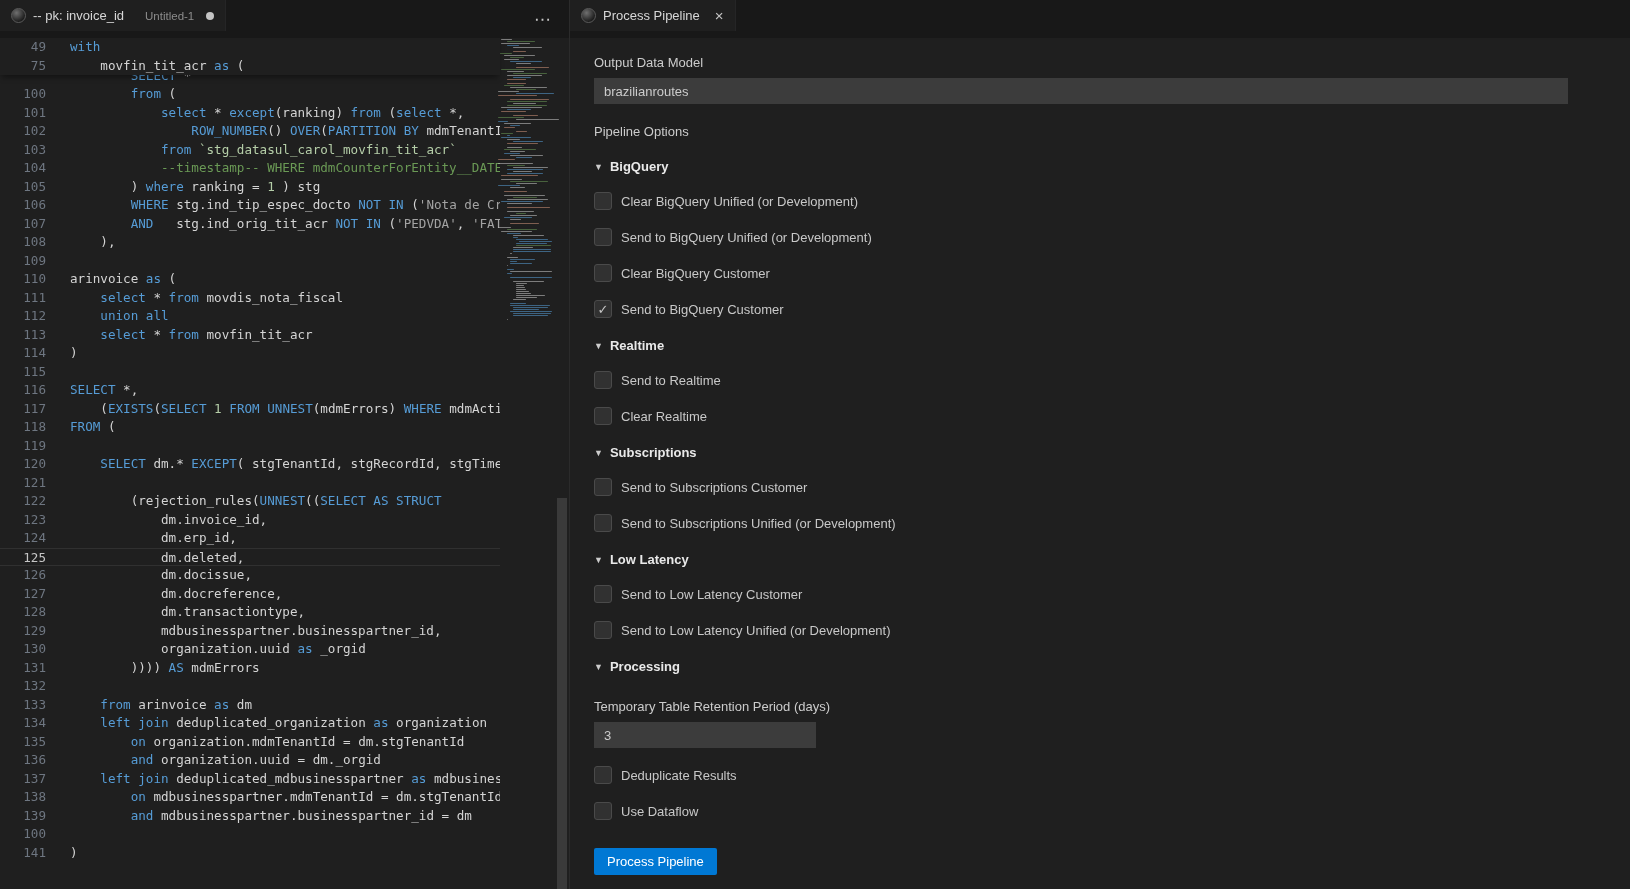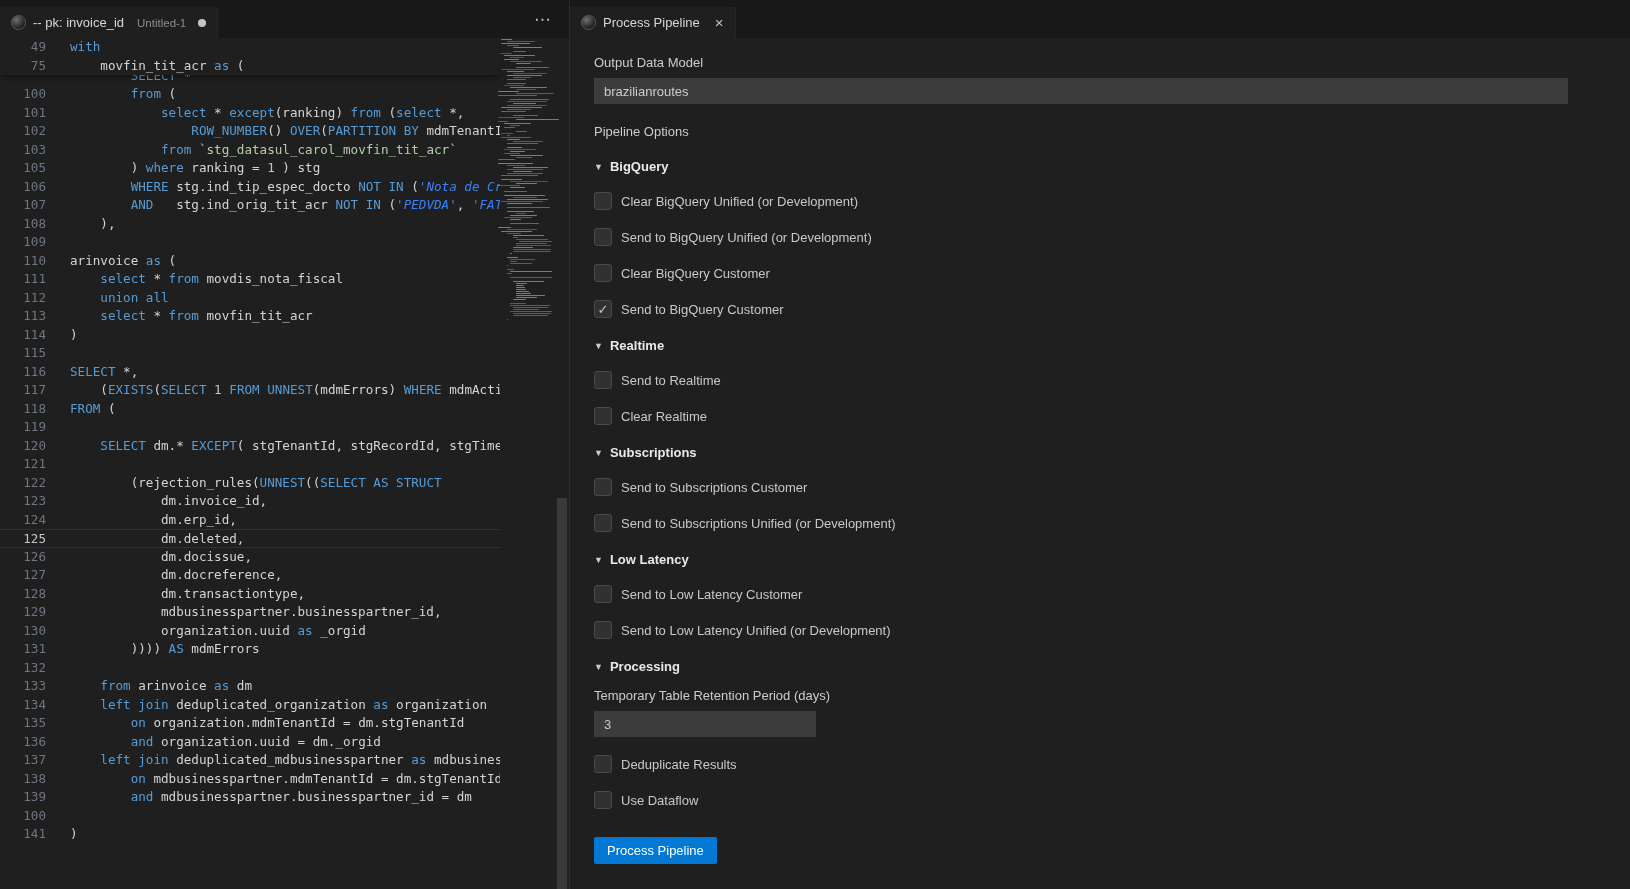--- a/index.html
+++ b/index.html
@@ -5,40 +5,40 @@
   * { margin:0; padding:0; box-sizing:border-box; }
   html,body { width:1630px; height:889px; overflow:hidden; background:#181818;
               font-family:"Liberation Sans", sans-serif; }
   .app { display:flex; width:1630px; height:889px; }
 
   
   .group { display:flex; flex-direction:column; background:#1f1f1f; }
   .group.left  { width:570px; min-width:570px; border-right:1px solid #2b2b2b; }
   .group.right { flex:1; }
 
-  .tabbar { height:38px; background:#181818; display:flex; align-items:flex-end; flex-shrink:0; }
+  .tabbar { height:38px; background:#181818; display:flex; align-items:flex-start; flex-shrink:0; }
   .tab { height:31px; display:flex; align-items:center; gap:7px; padding:0 11px;
          background:#1f1f1f; border-right:1px solid #252526; font-size:13px; color:#cccccc; cursor:pointer; white-space:nowrap; }
   .tab-title { color:#d7d7d7; }
-  .tab-desc  { color:#8c8c8c; font-size:11.5px; margin-left:6px; }
+  .tab-desc  { color:#8c8c8c; font-size:11.5px; margin-left:14px; }
   .dot { width:8px; height:8px; border-radius:50%; background:#c4c4c4; margin-left:5px; }
   .ficon { width:15px; height:15px; border-radius:50%; flex-shrink:0;
            background:radial-gradient(circle at 35% 30%, #707070, #1c1c1c 72%); border:1px solid #5a5a5a; }
   .close-x { color:#c5c5c5; font-size:15px; margin-left:8px; line-height:1; cursor:pointer; }
   .tab-actions { margin-left:auto; align-self:center; color:#c5c5c5; font-size:17px; padding:0 18px; cursor:pointer; }
 
   
   .editor { position:relative; flex:1; overflow:hidden; background:#1f1f1f;
             font-family:"DejaVu Sans Mono","Liberation Mono",monospace; font-size:12.6px; }
   .line { display:flex; height:18.5px; line-height:18.5px; white-space:pre; }
   .ln { width:46px; flex-shrink:0; text-align:right; color:#6e7681; }
   .lc { padding-left:24px; overflow:hidden; flex:1; }
   .line.current { border-top:1px solid #303030; border-bottom:1px solid #303030; }
   .line.current .ln { color:#c6c6c6; }
-  .tk-k { color:#569cd6; } .tk-s { color:#3b82f6;font-style:italic; } .tk-c { color:#6a9955; }
+  .tk-k { color:#569cd6; } .tk-s { color:#a3a3a3; } .tk-c { color:#6a9955; }
   .tk-n { color:#b5cea8; } .tk-d { color:#d4d4d4; }
 
   .sticky { position:absolute; top:0; left:0; width:500px; z-index:2; background:#1f1f1f;
             box-shadow:0 4px 6px -2px rgba(0,0,0,0.45); }
   .rows { position:absolute; top:37px; left:0; width:500px; }
   .partial { height:10px; overflow:hidden; }
   .partial .line { margin-top:-8.5px; }
 
   .minimap { position:absolute; top:1px; right:14px; width:48px; bottom:0; }
   .mm-row { height:2px; }
@@ -49,21 +49,21 @@
 
   
   .webview { flex:1; padding:17px 62px 0 24px; overflow:hidden; font-size:13px; color:#cccccc; }
   .field-label { margin-bottom:8px; }
   .text-input { display:block; width:100%; height:26px; background:#3c3c3c; border:1px solid #3c3c3c;
                 color:#cccccc; font-family:inherit; font-size:13px; padding:0 9px; outline:none; }
   .text-input.small { width:222px; margin-top:7px; }
   .pl-options { margin-top:20px; }
   .sec-header { display:flex; align-items:center; gap:7px; margin-top:20px; color:#e9e9e9; font-weight:bold; }
   .tri { font-size:9px; color:#cccccc; }
-  .sec-field-label { margin-top:14px; }
+  .sec-field-label { margin-top:25px; }
   .cb-row { display:flex; align-items:center; gap:9px; margin-top:18px; }
   .cb { width:18px; height:18px; border-radius:3px; background:#313131; border:1px solid #4a4a4a;
         flex-shrink:0; display:flex; align-items:center; justify-content:center; cursor:pointer; }
   .ck { color:#c5c5c5; font-size:13px; line-height:1; }
   .cb-label { color:#c8c8c8; }
   .btn { margin-top:28px; height:27px; padding:0 13px; background:#0078d4; color:#ffffff;
          border:none; border-radius:2px; font-family:inherit; font-size:13px; cursor:pointer; }
 </style>
 </head>
 <body>
@@ -87,20 +87,21 @@
           <div class="line"><span class="ln">75</span><span class="lc"><span class="tk-d">    movfin_tit_acr </span><span class="tk-k">as</span><span class="tk-d"> (</span></span></div>
         </div>
       <div class="rows" id="rows">
           <div class="partial">
             <div class="line"><span class="ln"></span><span class="lc"><span class="tk-d">        </span><span class="tk-k">SELECT</span><span class="tk-d"> *</span></span></div>
           </div>
           <div class="line"><span class="ln">100</span><span class="lc"><span class="tk-d">        </span><span class="tk-k">from</span><span class="tk-d"> (</span></span></div>
           <div class="line"><span class="ln">101</span><span class="lc"><span class="tk-d">            </span><span class="tk-k">select</span><span class="tk-d"> * </span><span class="tk-k">except</span><span class="tk-d">(ranking) </span><span class="tk-k">from</span><span class="tk-d"> (</span><span class="tk-k">select</span><span class="tk-d"> *,</span></span></div>
           <div class="line"><span class="ln">102</span><span class="lc"><span class="tk-d">                </span><span class="tk-k">ROW_NUMBER</span><span class="tk-d">() </span><span class="tk-k">OVER</span><span class="tk-d">(</span><span class="tk-k">PARTITION BY</span><span class="tk-d"> mdmTenantId</span></span></div>
           <div class="line"><span class="ln">103</span><span class="lc"><span class="tk-d">            </span><span class="tk-k">from</span><span class="tk-d"> </span><span class="tk-n">`stg_datasul_carol_movfin_tit_acr`</span></span></div>
+          <div class="line"><span class="ln">104</span><span class="lc"><span class="tk-d">            </span><span class="tk-c">--timestamp-- WHERE mdmCounterForEntity__DATE</span></span></div>
           <div class="line"><span class="ln">105</span><span class="lc"><span class="tk-d">        ) </span><span class="tk-k">where</span><span class="tk-d"> ranking = </span><span class="tk-n">1</span><span class="tk-d"> ) stg</span></span></div>
           <div class="line"><span class="ln">106</span><span class="lc"><span class="tk-d">        </span><span class="tk-k">WHERE</span><span class="tk-d"> stg.ind_tip_espec_docto </span><span class="tk-k">NOT IN</span><span class="tk-d"> (</span><span class="tk-s">'Nota de Cr</span></span></div>
           <div class="line"><span class="ln">107</span><span class="lc"><span class="tk-d">        </span><span class="tk-k">AND</span><span class="tk-d">   stg.ind_orig_tit_acr </span><span class="tk-k">NOT IN</span><span class="tk-d"> (</span><span class="tk-s">'PEDVDA'</span><span class="tk-d">, </span><span class="tk-s">'FAT</span></span></div>
           <div class="line"><span class="ln">108</span><span class="lc"><span class="tk-d">    ),</span></span></div>
           <div class="line"><span class="ln">109</span><span class="lc"></span></div>
           <div class="line"><span class="ln">110</span><span class="lc"><span class="tk-d">arinvoice </span><span class="tk-k">as</span><span class="tk-d"> (</span></span></div>
           <div class="line"><span class="ln">111</span><span class="lc"><span class="tk-d">    </span><span class="tk-k">select</span><span class="tk-d"> * </span><span class="tk-k">from</span><span class="tk-d"> movdis_nota_fiscal</span></span></div>
           <div class="line"><span class="ln">112</span><span class="lc"><span class="tk-d">    </span><span class="tk-k">union all</span></span></div>
           <div class="line"><span class="ln">113</span><span class="lc"><span class="tk-d">    </span><span class="tk-k">select</span><span class="tk-d"> * </span><span class="tk-k">from</span><span class="tk-d"> movfin_tit_acr</span></span></div>
           <div class="line"><span class="ln">114</span><span class="lc"><span class="tk-d">)</span></span></div>

